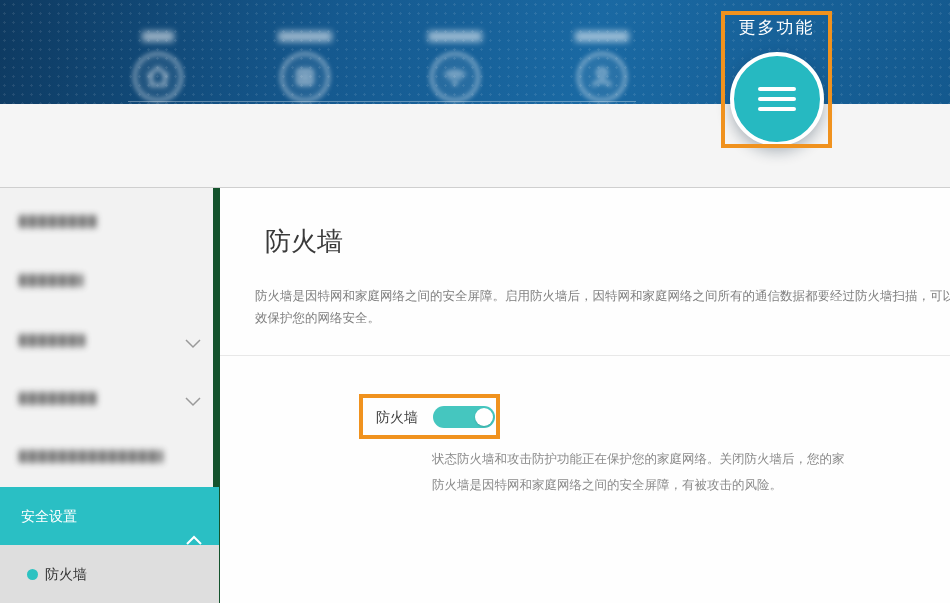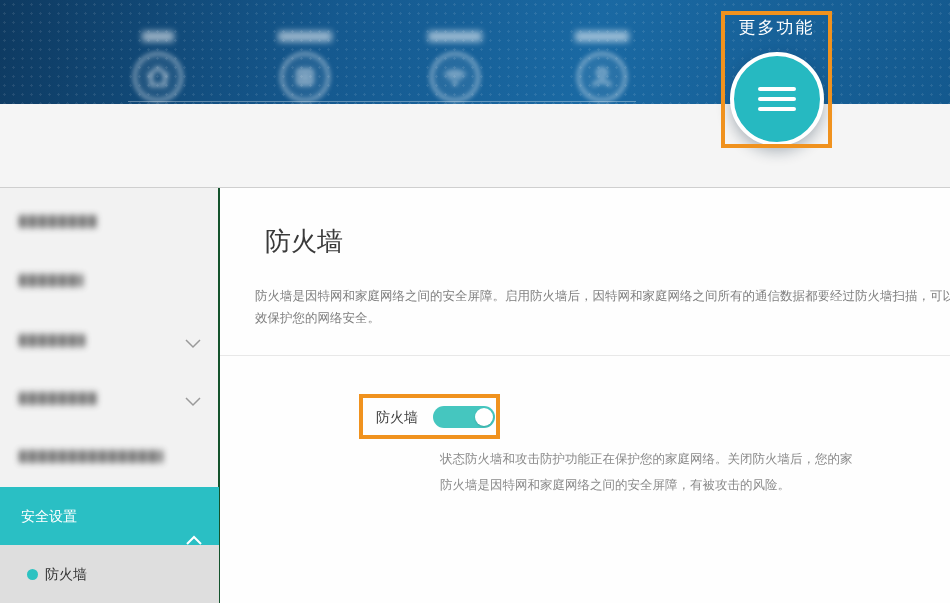--- a/index.html
+++ b/index.html
@@ -33,21 +33,21 @@
   .more-circle .bar { width:38px; height:4px; background:#ffffff; border-radius:2px; }
   .hl-box { position:absolute; border:4px solid #f0921e; z-index:40; pointer-events:none; }
   .hl-more { left:721px; top:11px; width:111px; height:137px; }
 
   
   .strip { position:absolute; left:0; top:104px; width:950px; height:84px; background:#f5f5f5;
     border-bottom:1px solid #cfcfcf; z-index:1; }
 
   
   .sidebar { position:absolute; left:0; top:188px; width:220px; height:415px; background:#f2f2f2;
-    border-right:2px solid #14532d; z-index:2; }
+    border-right:7px solid #14532d; z-index:2; }
   .blur-row { position:absolute; left:19px; height:13px; border-radius:2px; opacity:0.8;
     background:repeating-linear-gradient(90deg,#4a4a4a 0 7px, rgba(74,74,74,0.25) 7px 10px);
     filter:blur(3px); cursor:pointer; }
   .chev { position:absolute; left:185px; width:16px; height:10px; }
   .chev svg { width:16px; height:10px; stroke:#9a9a9a; stroke-width:1.5; fill:none; }
   .group-active { position:absolute; left:0; top:299px; width:219px; height:58px; background:#2abfc4;
     color:#ffffff; font-size:14px; line-height:58px; padding-left:21px; cursor:pointer; }
   .group-active .chev-up { position:absolute; left:186px; top:24px; width:16px; height:10px; }
   .group-active .chev-up svg { width:16px; height:10px; stroke:#ffffff; stroke-width:2; fill:none; }
   .sub-active { position:absolute; left:0; top:357px; width:219px; height:58px; background:#dedede;
@@ -63,21 +63,21 @@
   .desc div { white-space:nowrap; }
   .content-divider { position:absolute; left:0; top:167px; width:730px; height:1px; background:#e8e8e8; }
   .toggle-label { position:absolute; left:156px; top:221px; font-size:14px; color:#3f3f3f; }
   .toggle { position:absolute; left:213px; top:218px; width:62px; height:22px; border-radius:11px;
     background:#cccccc; cursor:pointer; }
   .toggle.on { background:#45c6bf; }
   .toggle .knob { position:absolute; top:2px; left:2px; width:18px; height:18px; border-radius:50%;
     background:#ffffff; box-shadow:0 1px 2px rgba(0,0,0,0.15); }
   .toggle.on .knob { left:auto; right:2px; }
   .hl-toggle { left:139px; top:206px; width:141px; height:45px; }
-  .toggle-desc { position:absolute; left:212px; top:258px; font-size:12.5px; line-height:26px; color:#8a8a8a;margin-left:8px; }
+  .toggle-desc { position:absolute; left:212px; top:258px; font-size:12.5px; line-height:26px; color:#8a8a8a; }
   .toggle-desc div { white-space:nowrap; }
 </style>
 </head>
 <body>
 
 <div class="page">
 
   <div class="header">
     <div class="dots"></div>
     <div class="nav-underline"></div>

